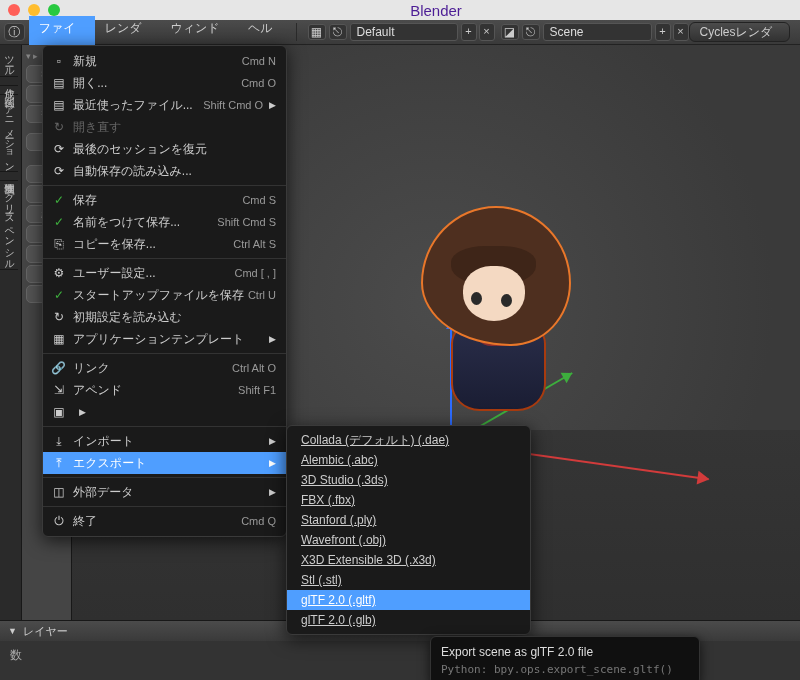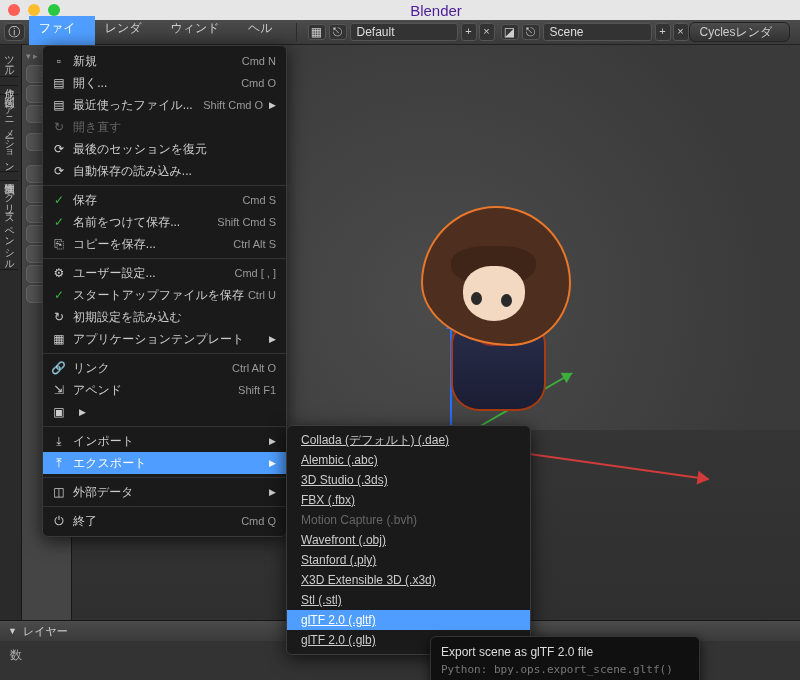--- a/index.html
+++ b/index.html
@@ -334,23 +334,22 @@
     <span class="dd-lbl">終了</span>
     <span class="dd-sc">Cmd Q</span>
   </div>
 </div>
 
 <div class="submenu">
   <div class="sm-row"><span class="ul">Collada (デフォルト) (.dae)</span></div>
   <div class="sm-row"><span class="ul">Alembic (.abc)</span></div>
   <div class="sm-row"><span class="ul">3D Studio (.3ds)</span></div>
   <div class="sm-row"><span class="ul">FBX (.fbx)</span></div>
-  <div class="sm-row dim"><span>Motion Capture (.bvh)</span></div>
+  <div class="sm-row"><span class="ul">Stanford (.ply)</span></div>
   <div class="sm-row"><span class="ul">Wavefront (.obj)</span></div>
-  <div class="sm-row"><span class="ul">Stanford (.ply)</span></div>
   <div class="sm-row"><span class="ul">X3D Extensible 3D (.x3d)</span></div>
   <div class="sm-row"><span class="ul">Stl (.stl)</span></div>
   <div class="sm-row hl"><span class="ul">glTF 2.0 (.gltf)</span></div>
   <div class="sm-row"><span class="ul">glTF 2.0 (.glb)</span></div>
 </div>
 
 <div class="tooltip">
   <div class="tt-t">Export scene as glTF 2.0 file</div>
   <div class="tt-c">Python: bpy.ops.export_scene.gltf()</div>
 </div>

